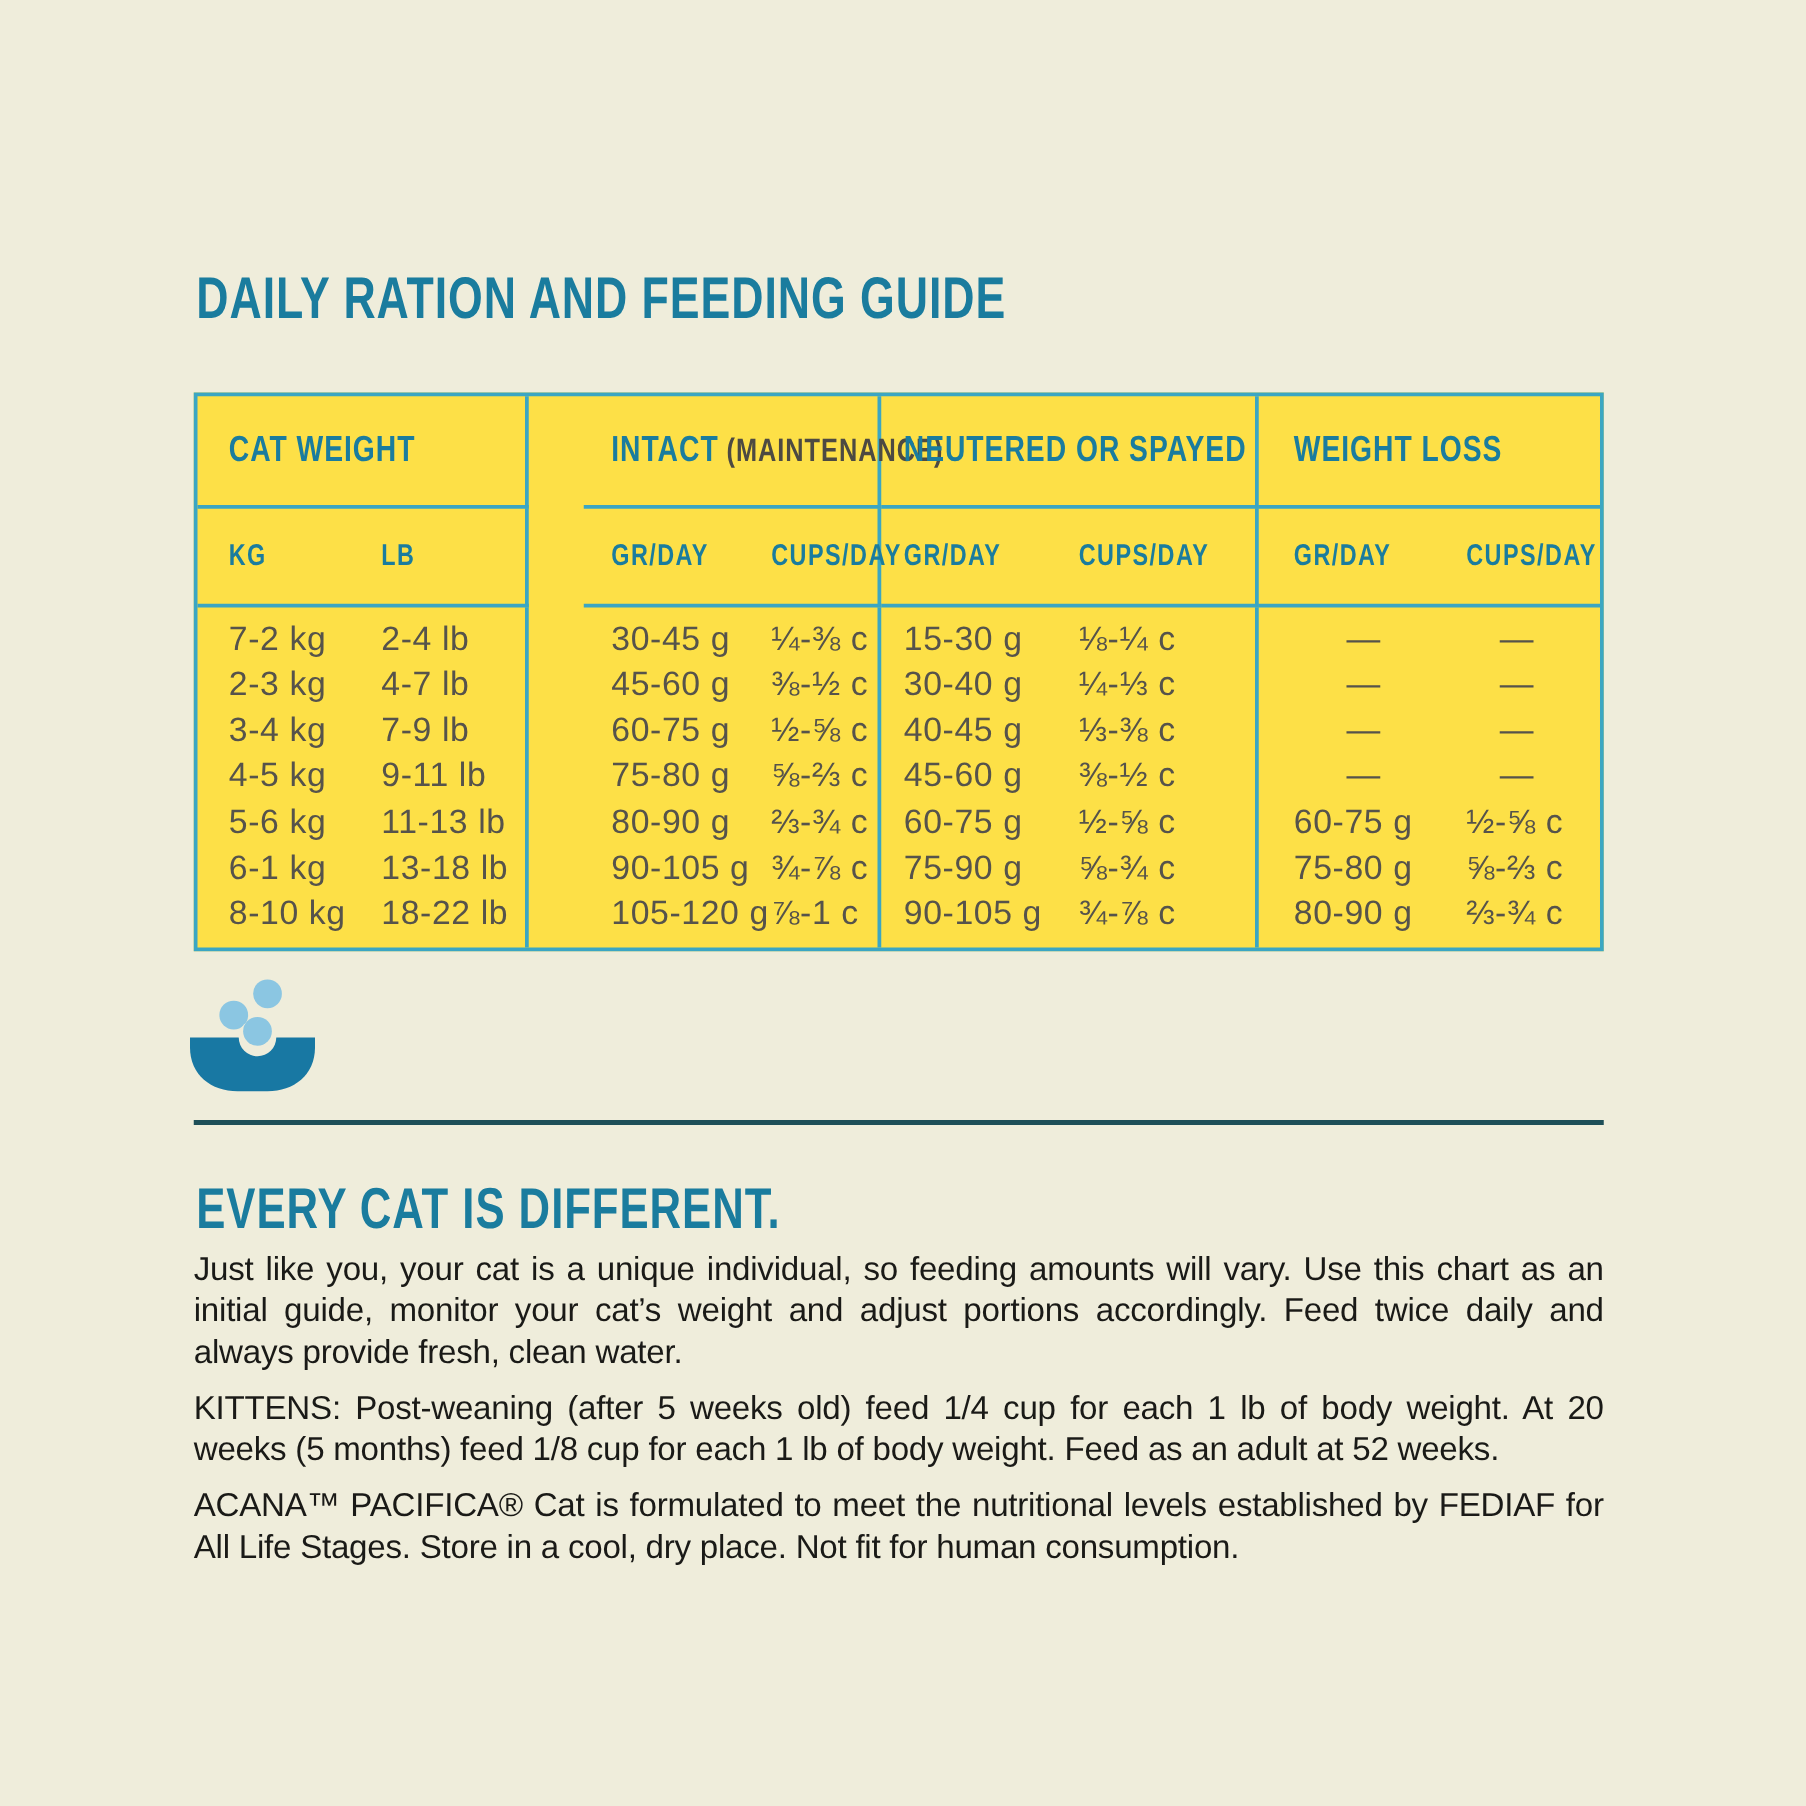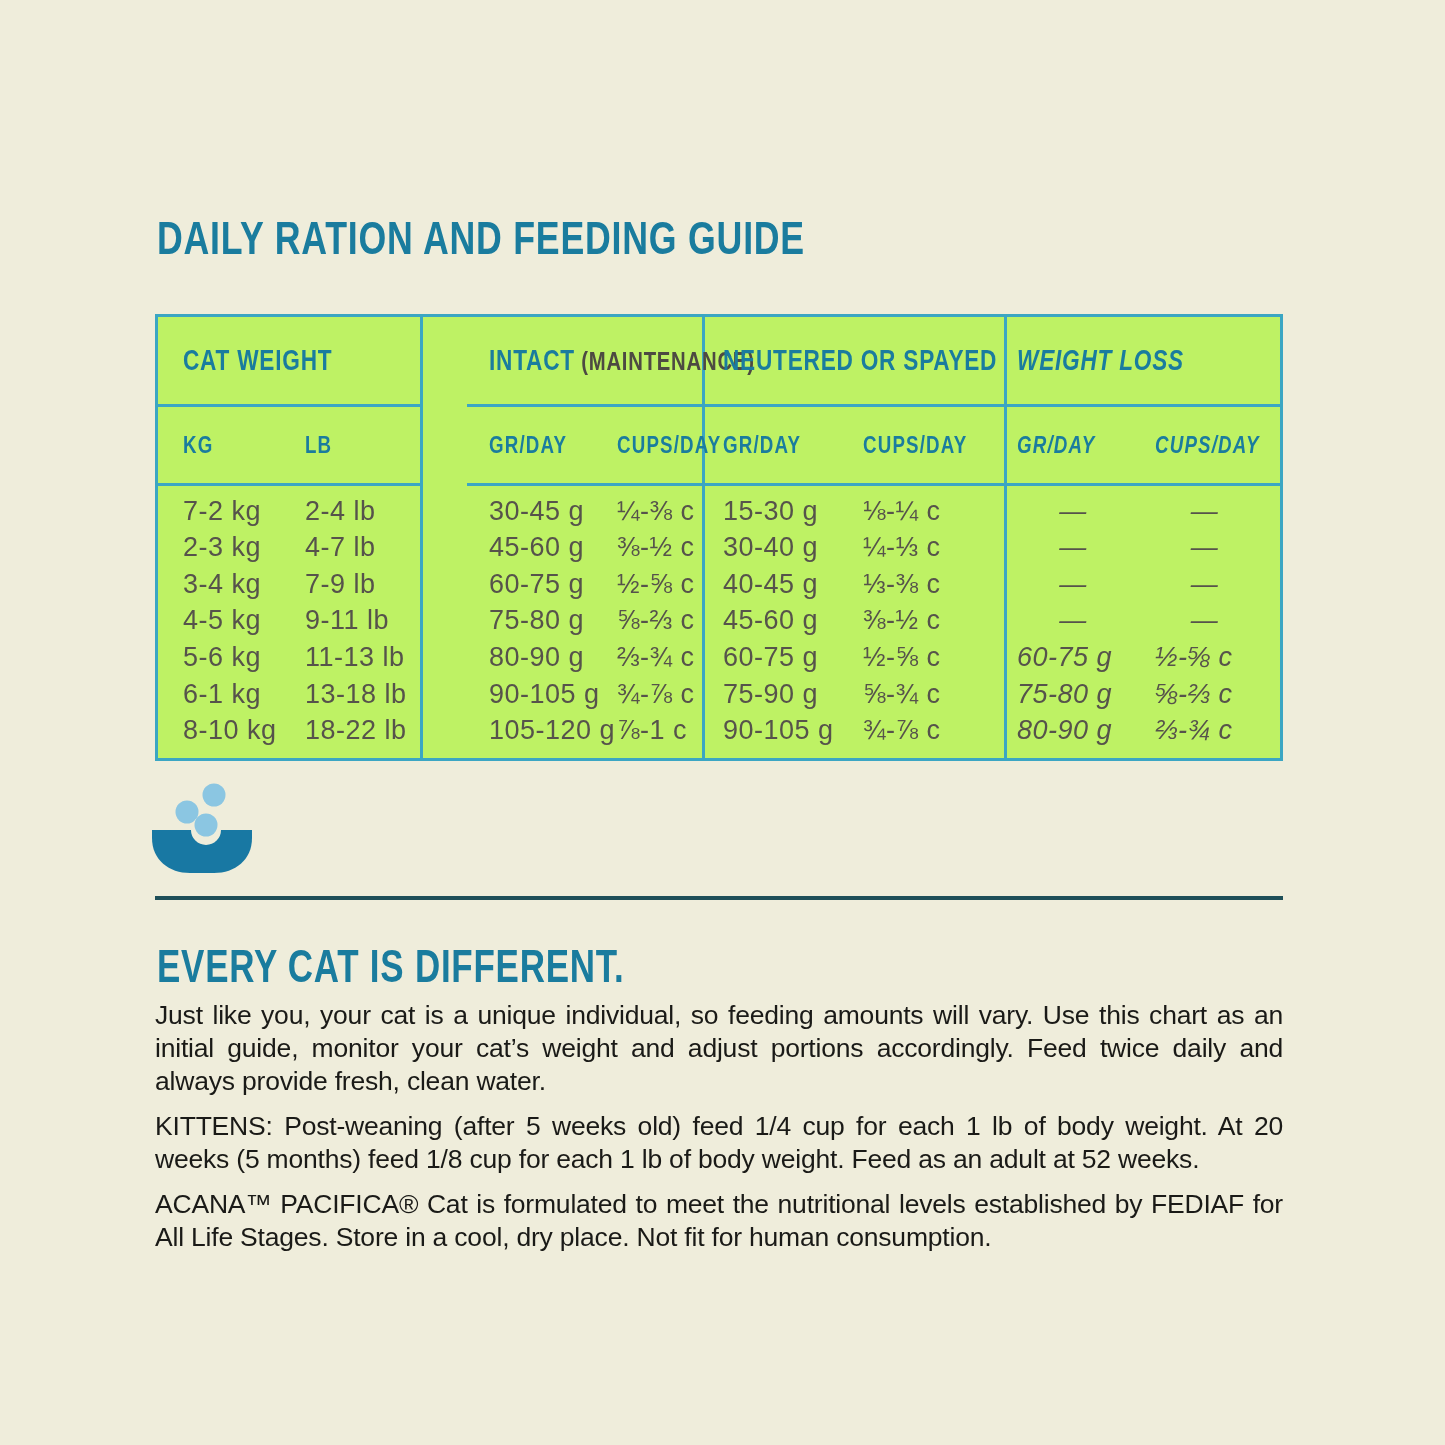--- a/index.html
+++ b/index.html
@@ -30,31 +30,31 @@
 
   
   .ftable{
     position:absolute;left:155px;top:314px;
     width:1128px;height:447px;
     box-sizing:border-box;
     border:3px solid #3BA6C3;
     display:grid;
     grid-template-columns:265px 282px 302px 273px;
     grid-template-rows:90px 79px 1fr;
-    background:#bef264;
+    background:#fde047;
   }
   .cell{box-sizing:border-box;min-width:0;}
   .colline{border-right:3px solid #3BA6C3;}
   .rowline{border-bottom:3px solid #3BA6C3;}
 
   .ghead{display:flex;align-items:center;}
   .g1{padding-left:25px;}
   .g2{padding-left:22px;margin-left:44px;}
   .g3{padding-left:18px;align-items:center;}
-  .g4{padding-left:10px;font-style:italic;}
+  .g4{padding-left:28px;}
 
   .cond{display:inline-block;transform:scaleX(0.78);transform-origin:0 50%;white-space:nowrap;}
   .gh{font-size:29px;font-weight:700;color:#1A7C9E;letter-spacing:1px;}
   .ghnote{font-size:26px;font-weight:700;color:#4D4A42;letter-spacing:1px;margin-left:8px;}
 
   .sub{display:grid;align-items:center;}
   .sub.g1{grid-template-columns:122px 1fr;}
   .sub.g2{grid-template-columns:128px 1fr;}
   .sub.g3{grid-template-columns:140px 1fr;}
   .sub.g4{grid-template-columns:138px 1fr;}

